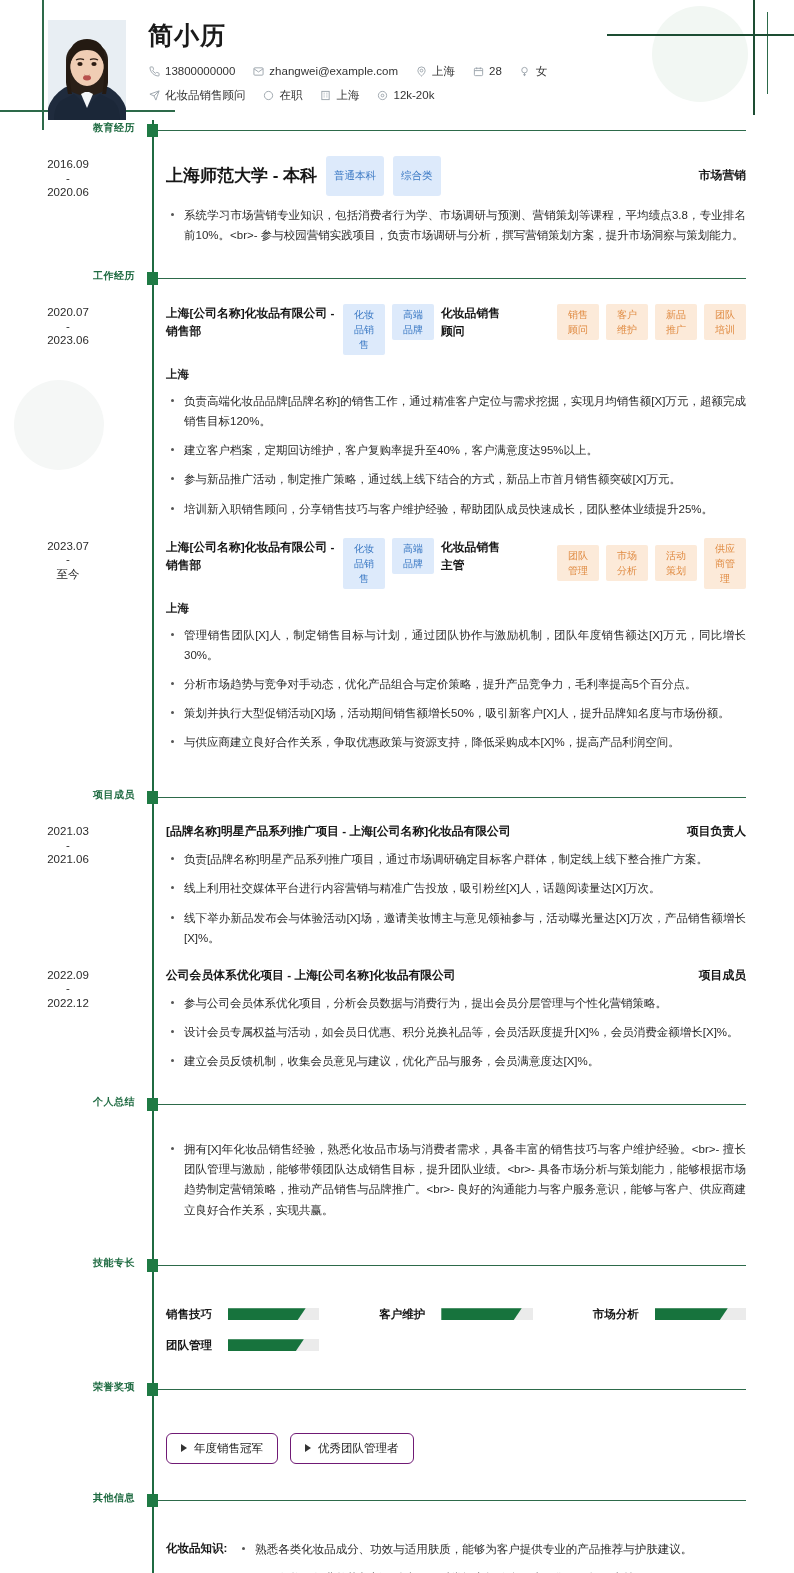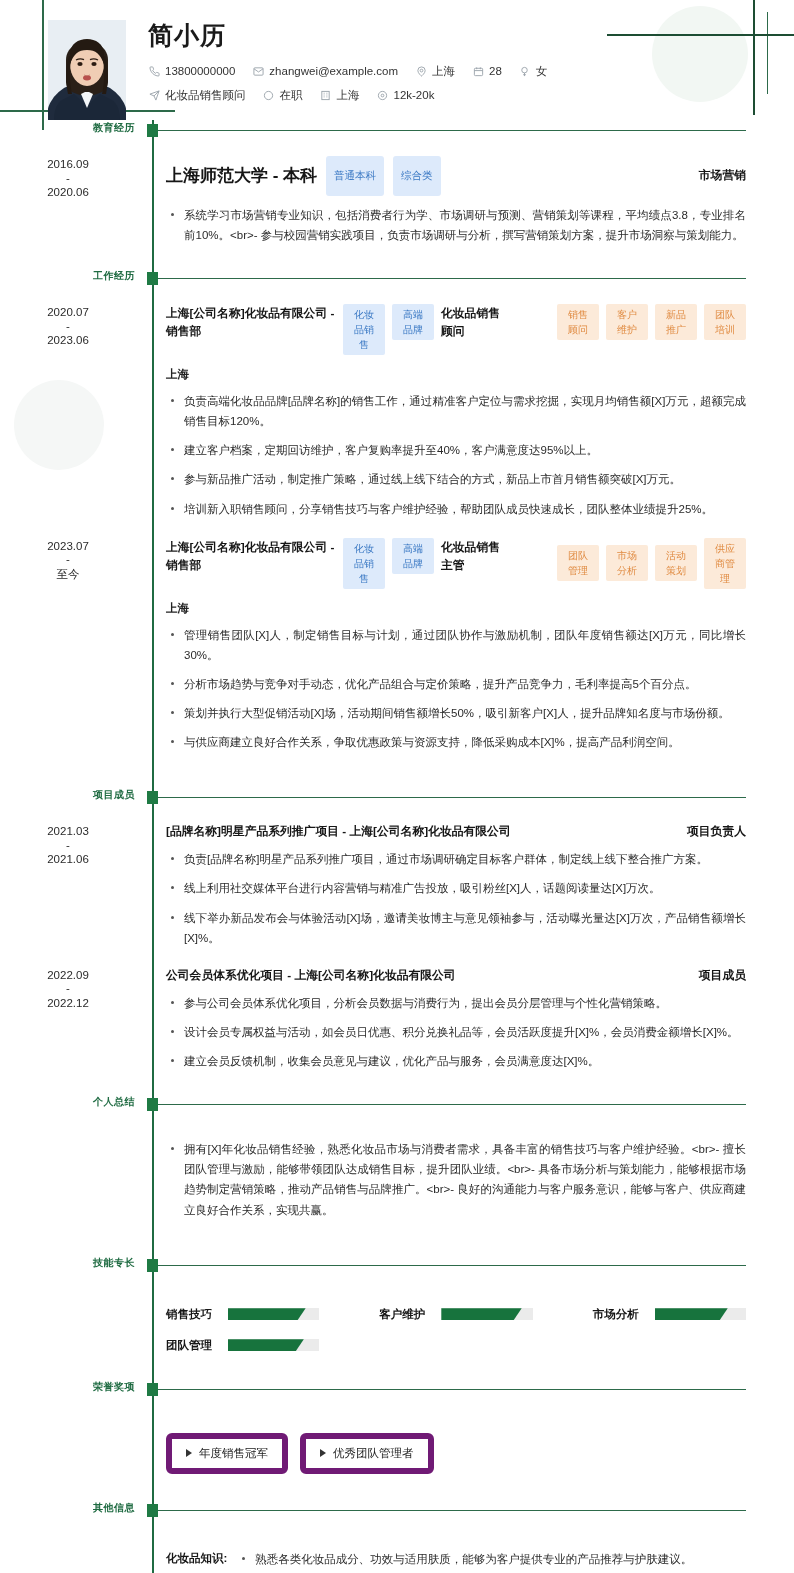--- a/index.html
+++ b/index.html
@@ -159,21 +159,21 @@
   .bar-fill {
     position: absolute; left: 0; top: 0; height: 100%;
     background: #17733d;
     clip-path: polygon(0 0, 100% 0, calc(100% - 8px) 100%, 0 100%);
   }
 
   
   .awards { display: flex; gap: 12px; padding-top: 18px; }
   .award {
     display: flex; align-items: center; gap: 7px;
-    border: 6px solid #701a75; border-radius: 6px;
+    border: 1px solid #701a75; border-radius: 6px;
     padding: 7px 14px; font-size: 11.5px; color: #222; background: #fff;
   }
   .award .tri {
     width: 0; height: 0;
     border-left: 6px solid #333;
     border-top: 4px solid transparent;
     border-bottom: 4px solid transparent;
   }
 
   

